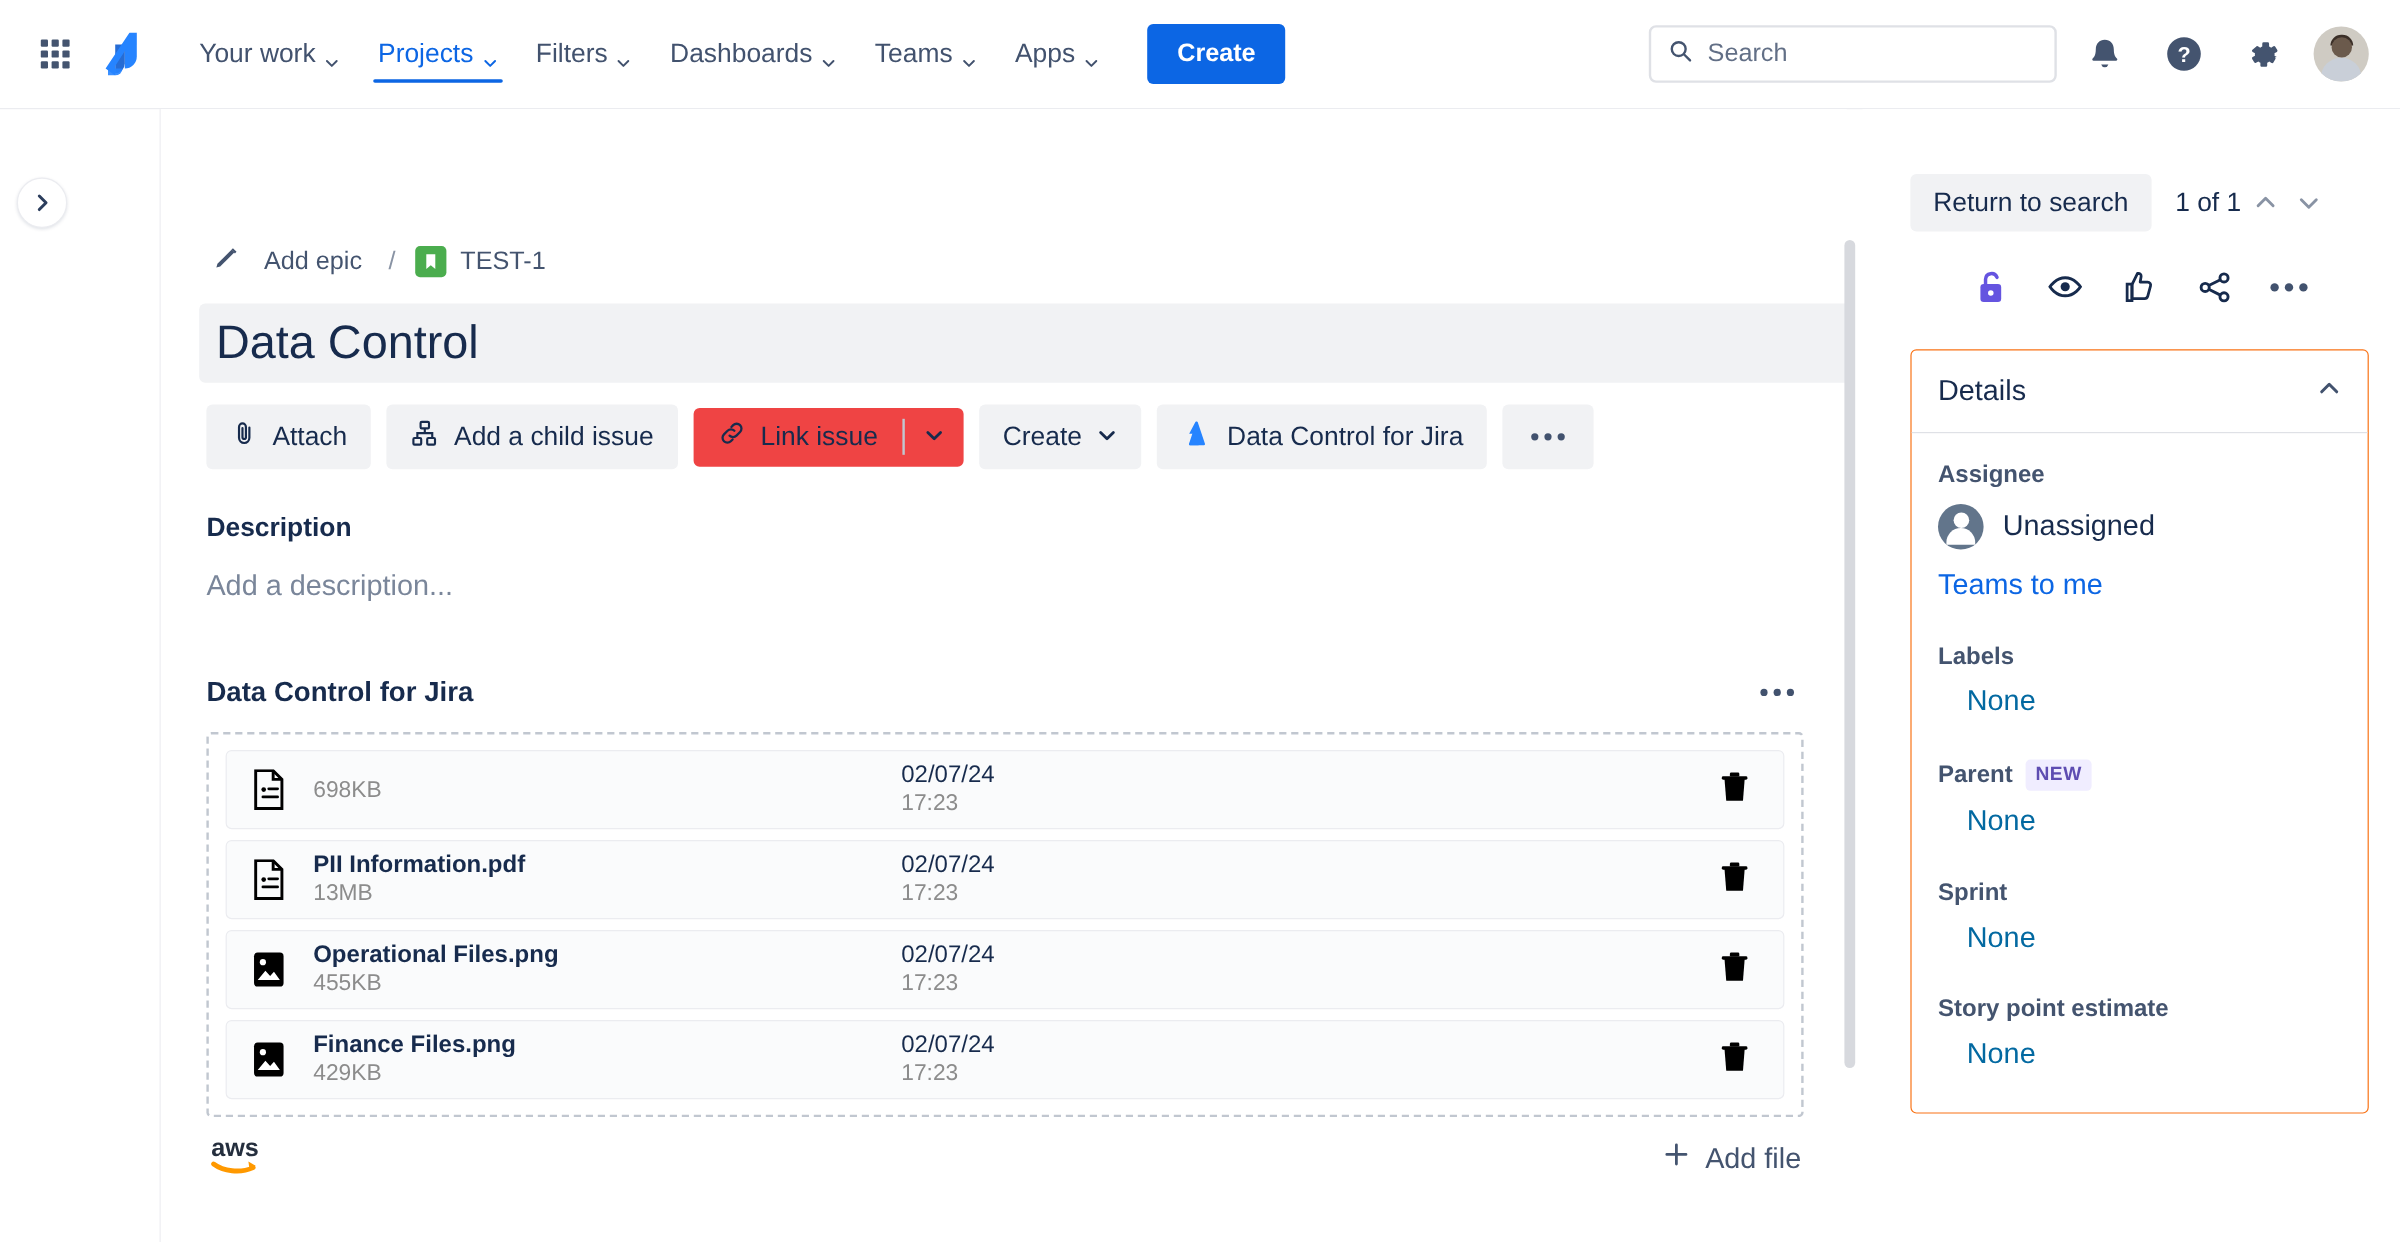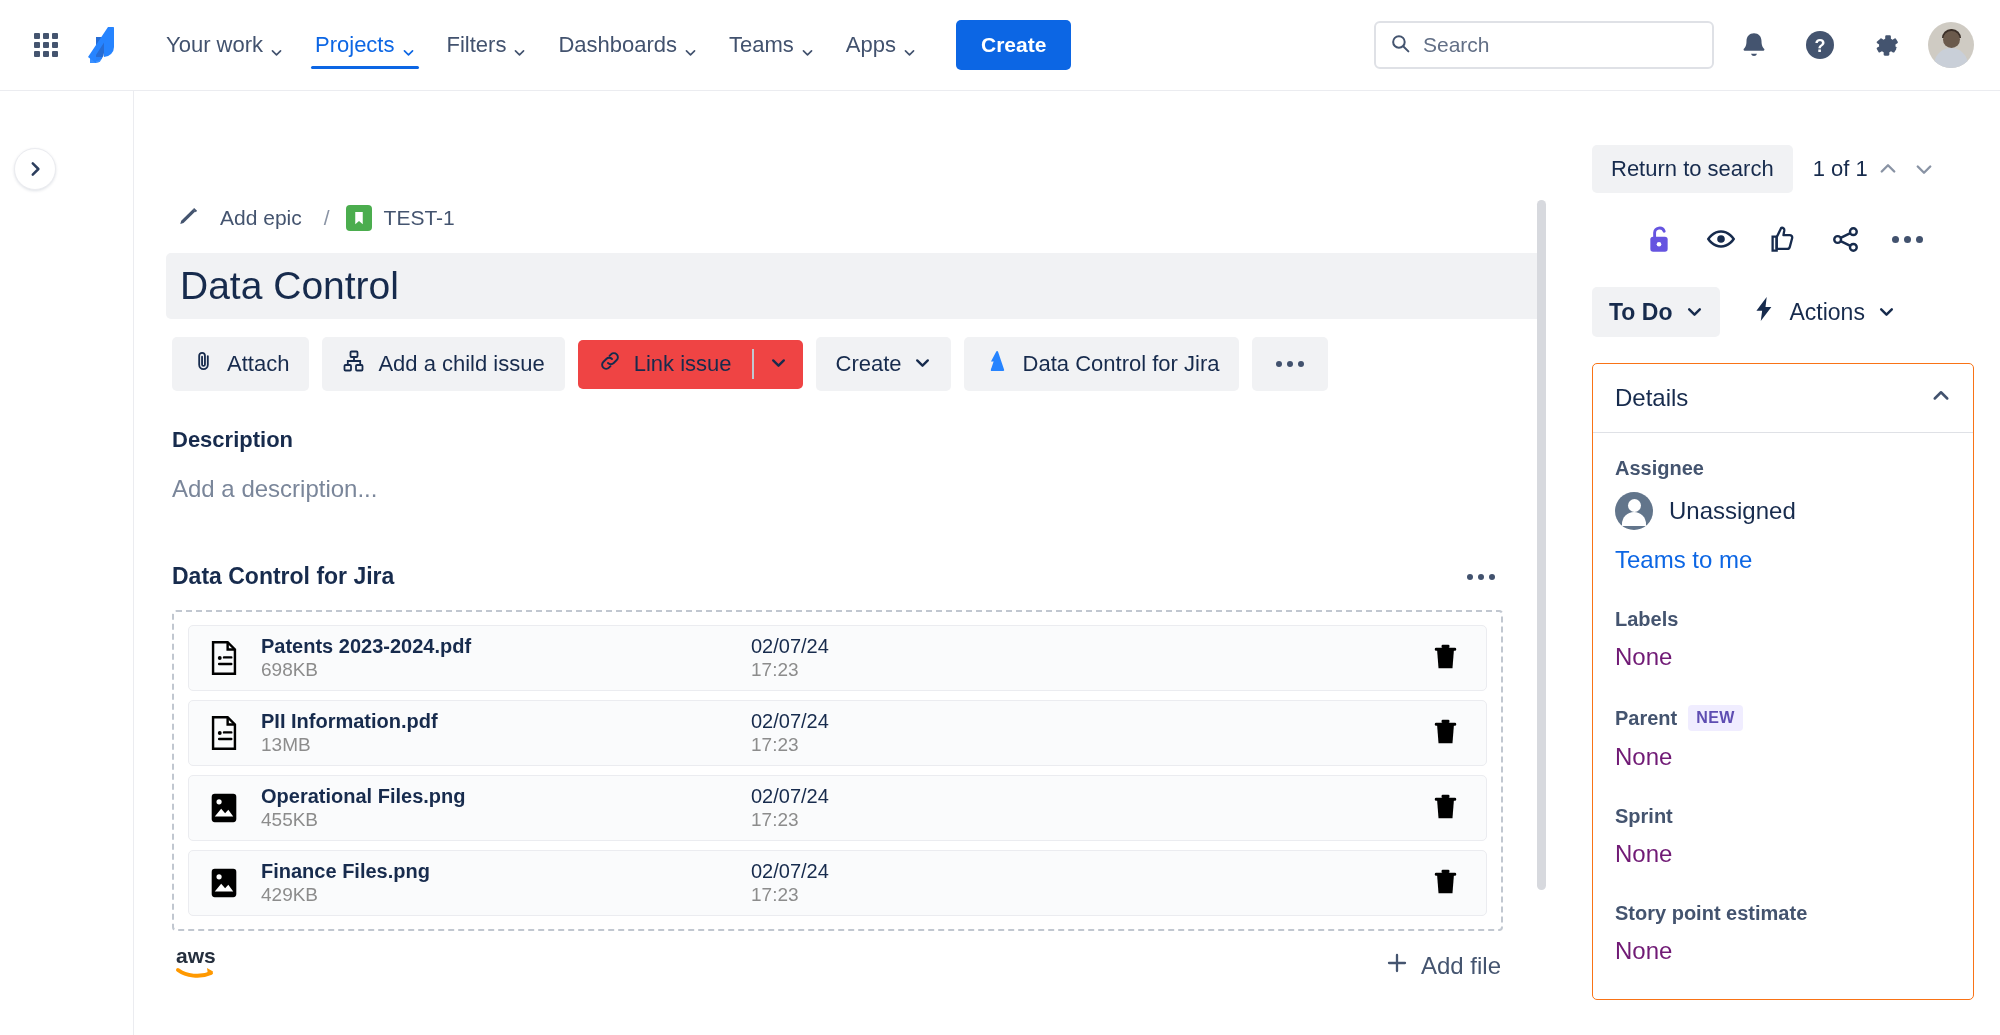--- a/index.html
+++ b/index.html
@@ -227,21 +227,21 @@
   }
   .detailshead .t { font-size: 24px; font-weight: 500; color: #172b4d; }
   .detailsbody { padding: 24px 22px 0 22px; }
   .field { margin-bottom: 34px; }
   .fieldlabel { font-size: 20px; font-weight: 700; color: #44546f; margin-bottom: 12px; display: flex; align-items: center; gap: 11px; }
   .newbadge {
     background: #f0edff; color: #5e4db2;
     font-size: 16px; font-weight: 700; letter-spacing: .4px;
     border-radius: 4px; padding: 4px 8px;
   }
-  .fieldvalue { font-size: 24px; color: #701a75; }
+  .fieldvalue { font-size: 24px; color: #0369a1; margin-left: 24px; }
   .assigneeRow { display: flex; align-items: center; gap: 16px; cursor: pointer; }
   .uavatar {
     width: 38px; height: 38px; border-radius: 50%;
     background: #62758b; position: relative; overflow: hidden; flex-shrink: 0;
   }
   .uavatar .h { position:absolute; width:13px; height:13px; border-radius:50%; background:#fff; left:12.5px; top:7px; }
   .uavatar .b { position:absolute; width:24px; height:14px; border-radius:12px 12px 0 0; background:#fff; left:7px; bottom:4px; }
   .assigneeName { font-size: 24px; color: #172b4d; }
   .assignlink { font-size: 24px; color: #0c66e4; cursor: pointer; margin-top: 16px; display:inline-block; }
 </style>
@@ -486,21 +486,20 @@
       <div class="filerow">
         <span class="fileicon">
           <svg width="30" height="34" viewBox="0 0 24 28">
               <path d="M3 1h12l6 6v20H3z" fill="none" stroke="#000" stroke-width="2"></path>
               <path d="M15 1v6h6" fill="none" stroke="#000" stroke-width="2"></path>
               <circle cx="8.5" cy="14" r="1.6" fill="#000"></circle>
               <path d="M12 13.5h6M8 19h10" stroke="#000" stroke-width="2" stroke-linecap="round"></path>
             </svg>
         </span>
         <div class="filemeta">
-          <div class="filename">Patents 2023-2024.pdf</div>
           <div class="filesize">698KB</div>
         </div>
         <div class="filedate">
           <div class="fd1">02/07/24</div>
           <div class="fd2">17:23</div>
         </div>
         <span class="trashwrap">
           <svg width="25" height="27" viewBox="0 0 22 24">
               <path d="M3.5 6h15l-1.3 16.5H4.8z" fill="#000"></path>
               <rect x="7.5" y="1.5" width="7" height="3" rx="1" fill="#000"></rect>
@@ -656,43 +655,20 @@
     </span>
     <span class="iconbtn">
       <span class="dots3">
           <i style="width:7px;height:7px"></i>
           <i style="width:7px;height:7px"></i>
           <i style="width:7px;height:7px"></i>
         </span>
     </span>
   </div>
 
-  <div class="statusrow">
-    <button class="statusbtn">
-      <span>To Do</span>
-      <span>
-        <svg width="17" height="17" viewBox="0 0 16 16">
-            <path d="M3 6l5 5 5-5" fill="none" stroke="#172b4d" stroke-width="2.3" stroke-linecap="round" stroke-linejoin="round"></path>
-          </svg>
-      </span>
-    </button>
-    <button class="actionsbtn">
-      <span>
-        <svg width="24" height="26" viewBox="0 0 20 24">
-            <path d="M12.5 1L3 13.5h5.3L7 23l9.8-12.8h-5.4z" fill="#172b4d"></path>
-          </svg>
-      </span>
-      <span>Actions</span>
-      <span>
-        <svg width="17" height="17" viewBox="0 0 16 16">
-            <path d="M3 6l5 5 5-5" fill="none" stroke="#172b4d" stroke-width="2.3" stroke-linecap="round" stroke-linejoin="round"></path>
-          </svg>
-      </span>
-    </button>
-  </div>
 
   <div class="detailscard">
     <div class="detailshead">
       <span class="t">Details</span>
       <span>
         <svg width="20" height="20" viewBox="0 0 16 16">
             <path d="M3 10l5-5 5 5" fill="none" stroke="#42526e" stroke-width="2" stroke-linecap="round" stroke-linejoin="round"></path>
           </svg>
       </span>
     </div>

